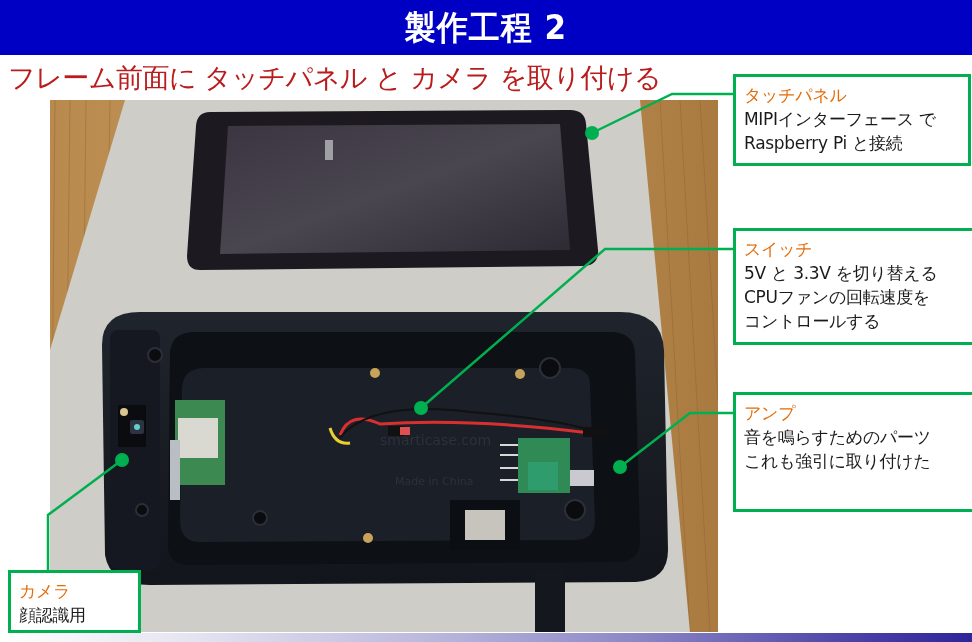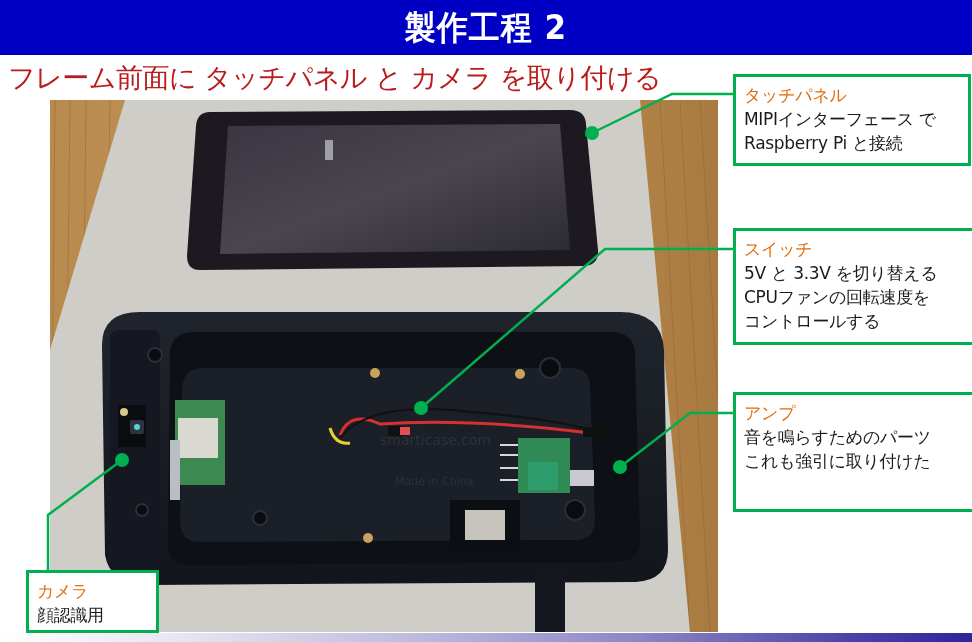--- a/index.html
+++ b/index.html
@@ -165,18 +165,18 @@
   <div class="line">CPUファンの回転速度を</div>
   <div class="line">コントロールする</div>
 </div>
 
 <div class="callout" style="left:733px; top:392px; width:288px; height:120px;">
   <div class="heading line">アンプ</div>
   <div class="line">音を鳴らすためのパーツ</div>
   <div class="line">これも強引に取り付けた</div>
 </div>
 
-<div class="callout" style="left:8px; top:570px; width:133px; height:63px;margin-left:18px;">
+<div class="callout" style="left:8px; top:570px; width:133px; height:63px;">
   <div class="heading line">カメラ</div>
   <div class="line">顔認識用</div>
 </div>
 
 <div class="bottom-bar"></div>
 
 </body></html>

